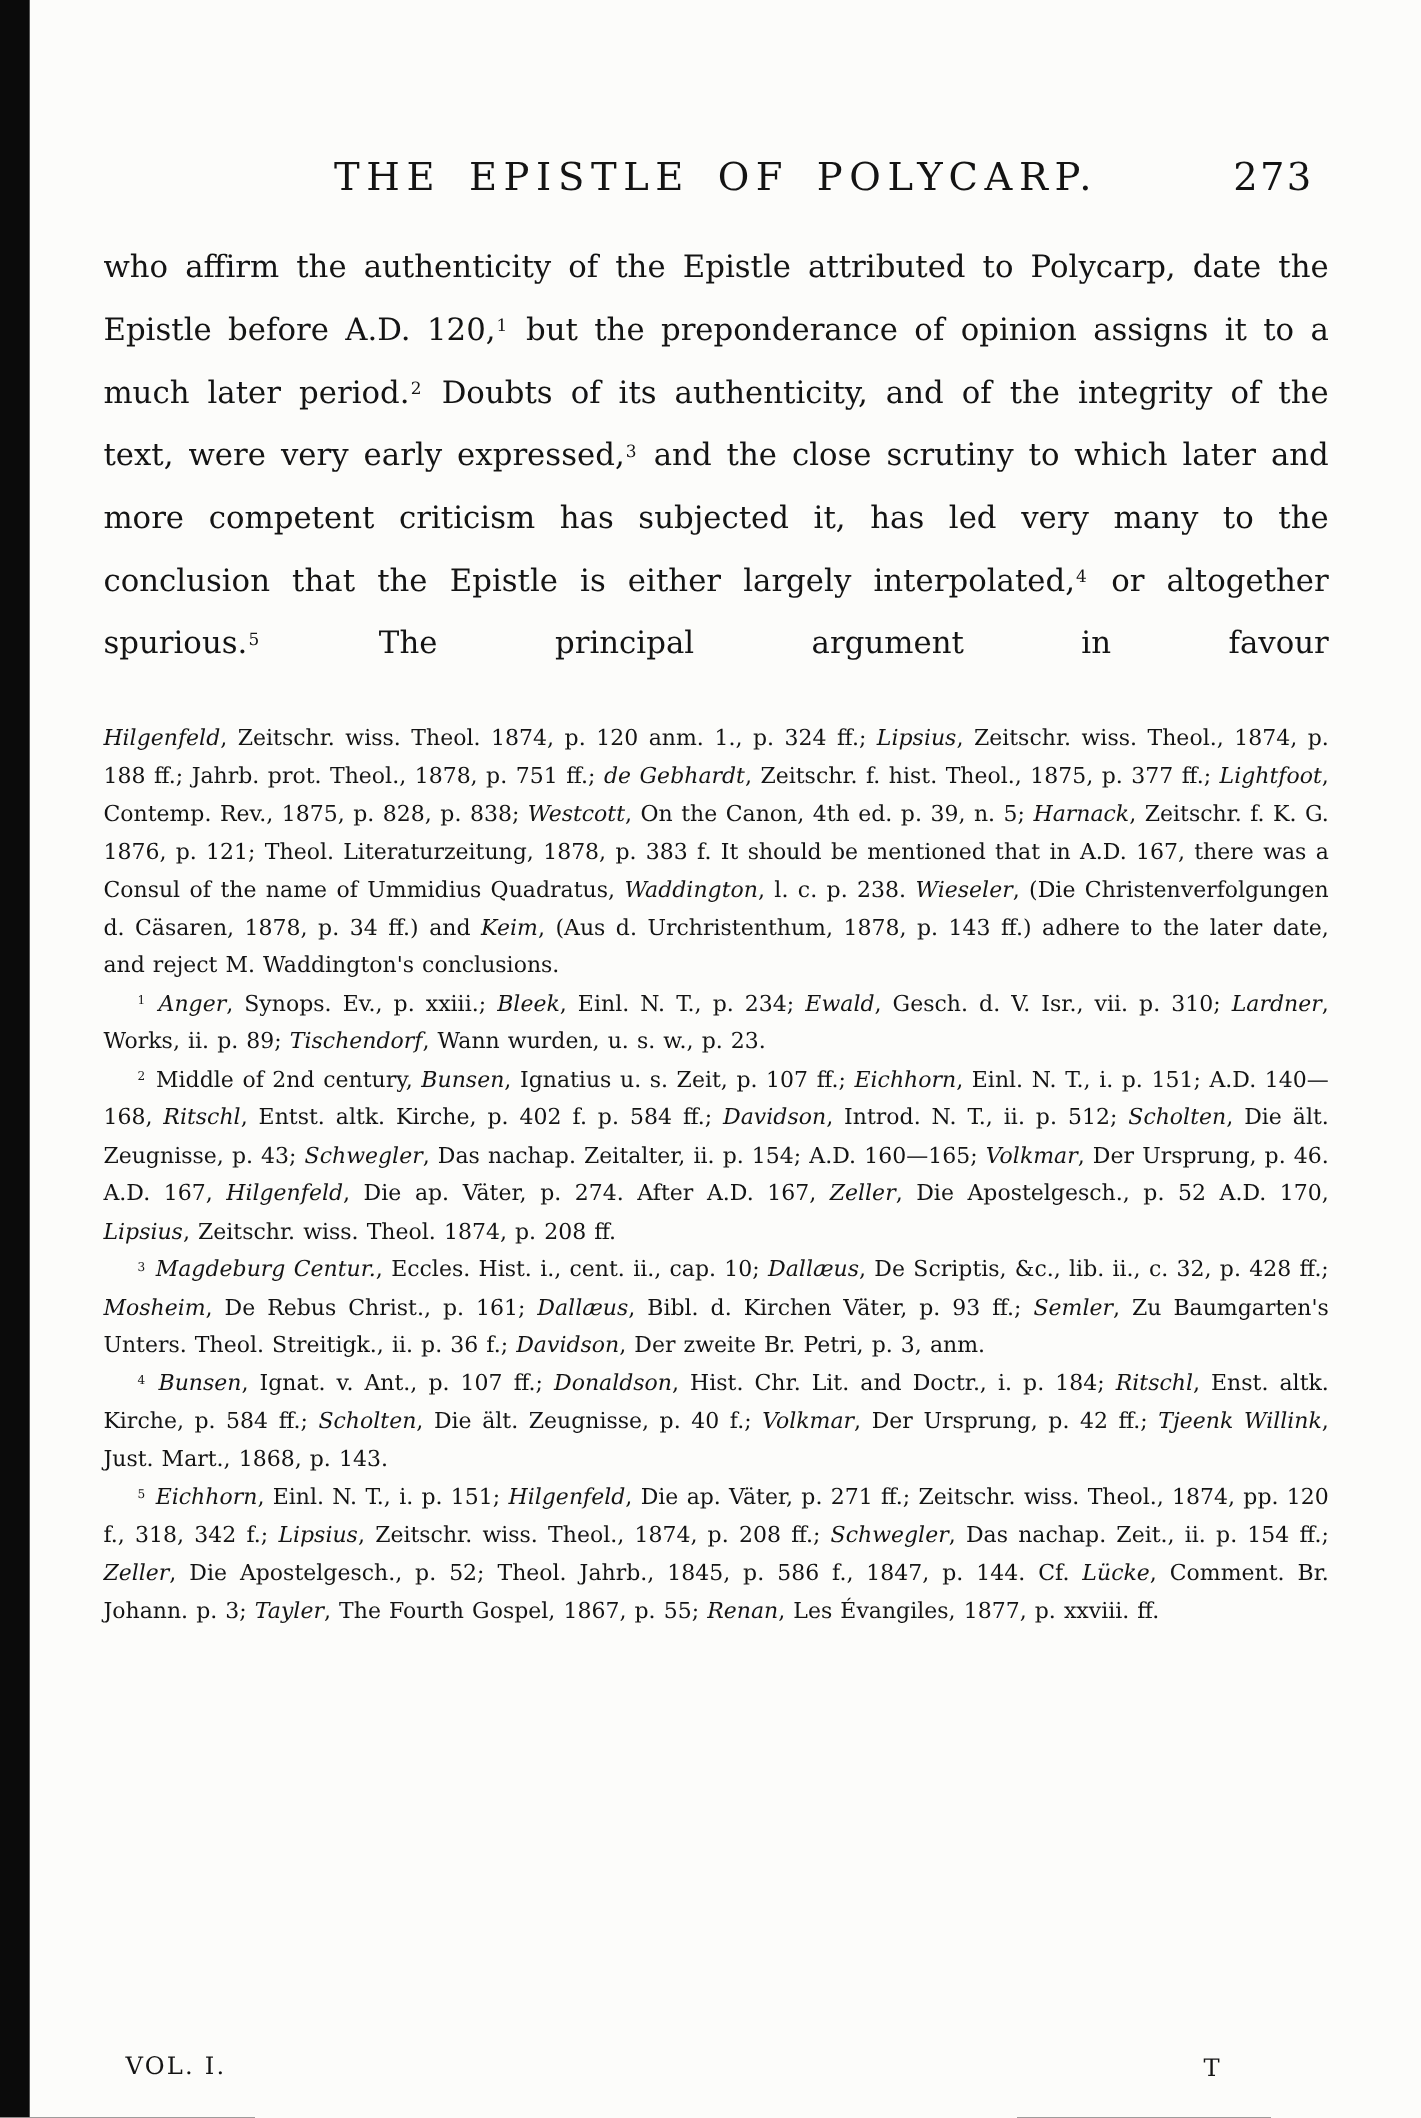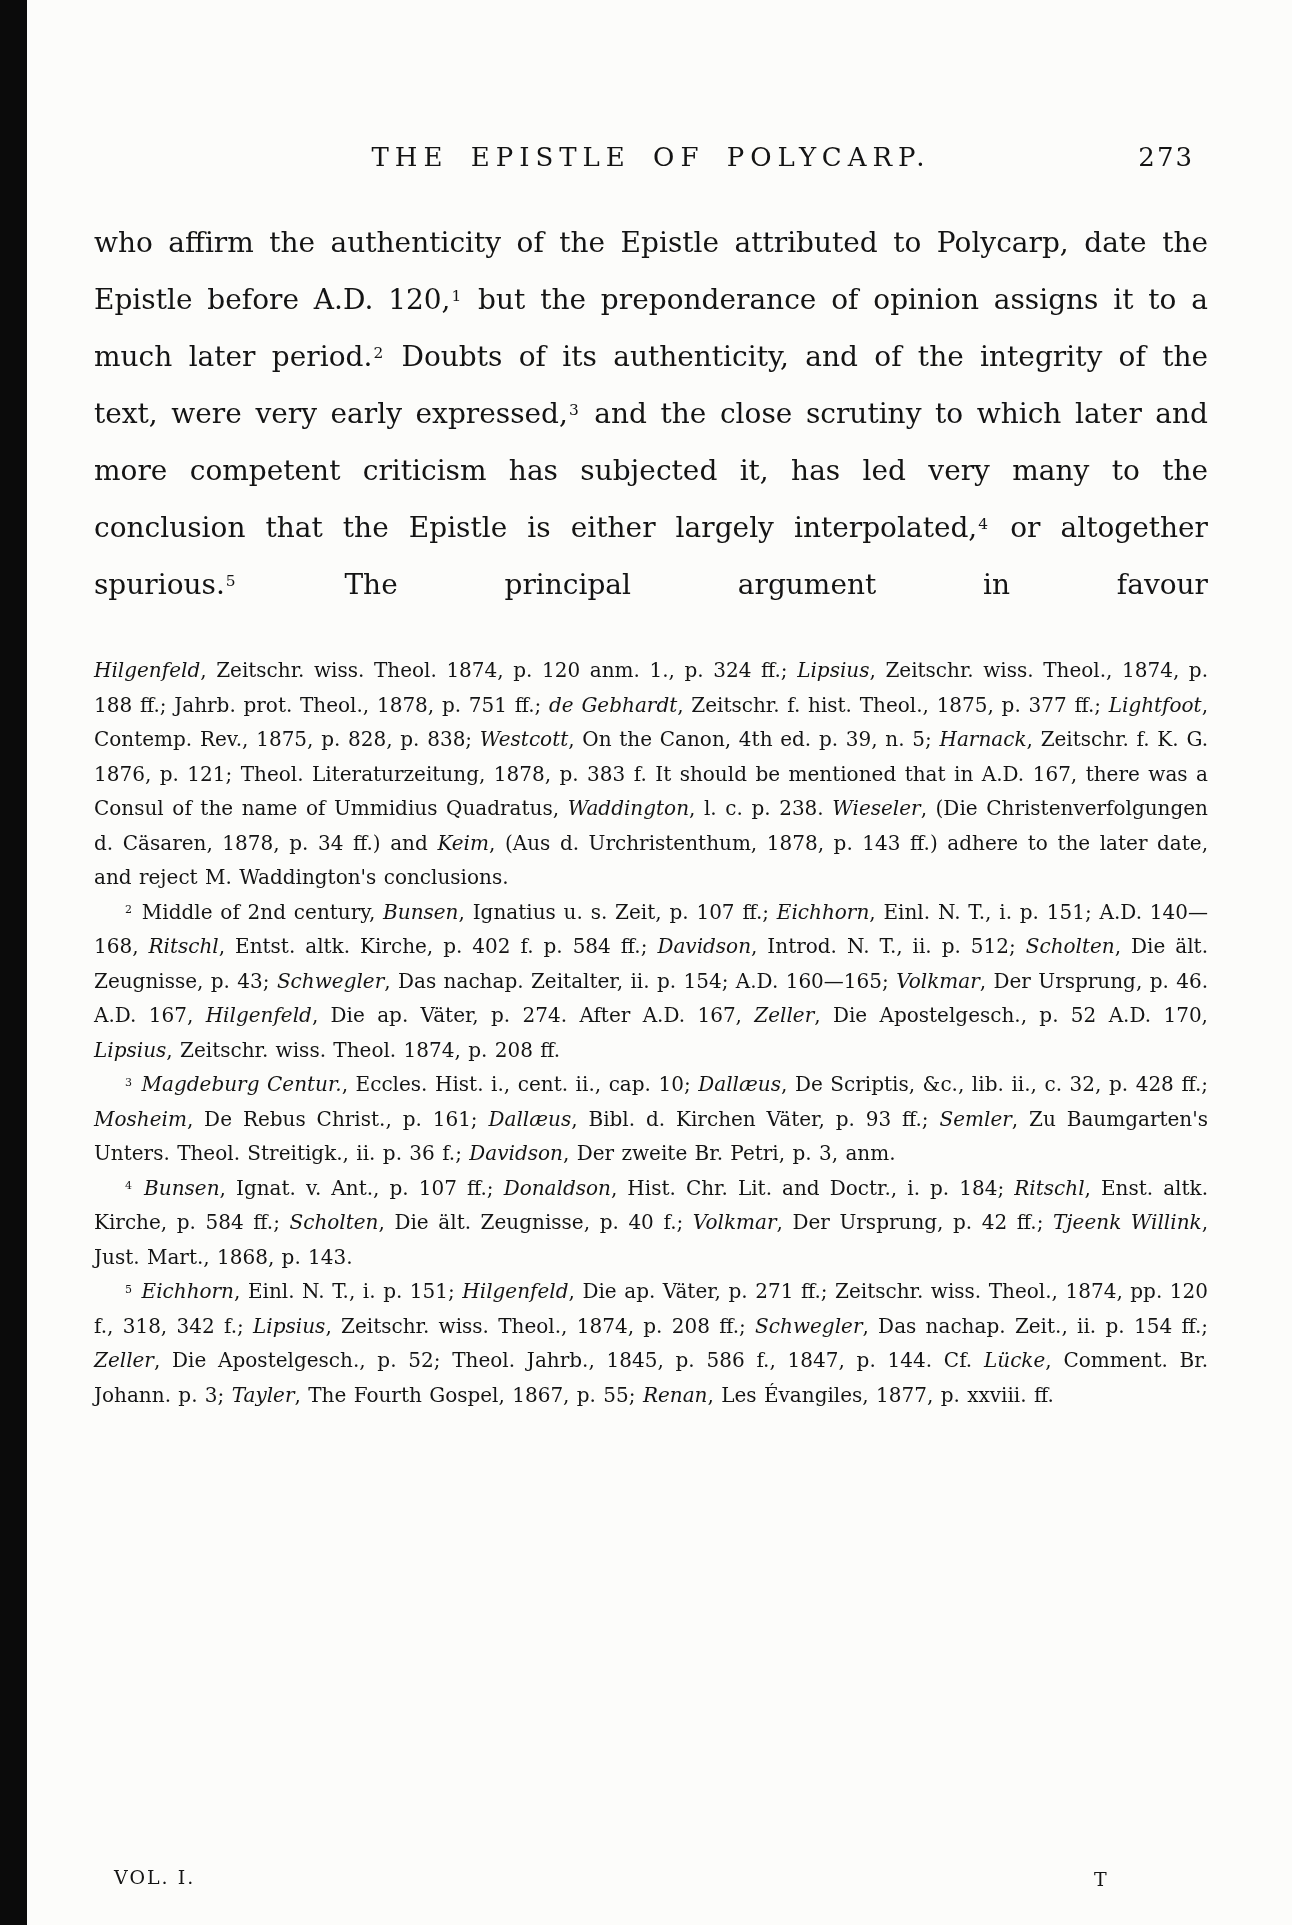--- a/index.html
+++ b/index.html
@@ -21,21 +21,21 @@
   }
   .content {
     position: absolute;
     left: 94px; top: 0;
     width: 1114px;
   }
   .running-header {
     margin-top: 142px;
     position: relative;
     height: 36px;
-    font-size: 26px;
+    font-size: 35px;
     text-align: center;
   }
   .running-title {
     letter-spacing: 6px;
     word-spacing: 8px;
   }
   .page-number {
     position: absolute;
     right: 14px; top: 0;
     letter-spacing: 2px;
@@ -61,21 +61,21 @@
     text-align: justify;
     word-spacing: 1px;
   }
   .footnotes p { margin: 0; }
   .footnotes p.noted { text-indent: 30px; }
   .page-footer {
     position: absolute;
     left: 94px; top: 1866px;
     width: 1114px;
     height: 34px;
-    font-size: 19px;
+    font-size: 22px;
   }
   .volume-label { margin-left: 20px; letter-spacing: 2px; }
   .signature-mark { position: absolute; left: 1000px; top: 2px; }
 </style>
 </head>
 <body>
 
 <div class="page">
   <div class="scan-gutter"></div>
 
@@ -83,20 +83,21 @@
 
     <div class="running-header">
       <span class="running-title">THE EPISTLE OF POLYCARP.</span>
       <span class="page-number">273</span>
     </div>
 
     <p class="body-text">who affirm the authenticity of the Epistle attributed to Polycarp, date the Epistle before A.D. 120,<sup>1</sup> but the preponderance of opinion assigns it to a much later period.<sup>2</sup> Doubts of its authenticity, and of the integrity of the text, were very early expressed,<sup>3</sup> and the close scrutiny to which later and more competent criticism has subjected it, has led very many to the conclusion that the Epistle is either largely interpolated,<sup>4</sup> or altogether spurious.<sup>5</sup> The principal argument in favour</p>
 
     <div class="footnotes">
       <p><i>Hilgenfeld</i>, Zeitschr. wiss. Theol. 1874, p. 120 anm. 1., p. 324 ff.; <i>Lipsius</i>, Zeitschr. wiss. Theol., 1874, p. 188 ff.; Jahrb. prot. Theol., 1878, p. 751 ff.; <i>de Gebhardt</i>, Zeitschr. f. hist. Theol., 1875, p. 377 ff.; <i>Lightfoot</i>, Contemp. Rev., 1875, p. 828, p. 838; <i>Westcott</i>, On the Canon, 4th ed. p. 39, n. 5; <i>Harnack</i>, Zeitschr. f. K. G. 1876, p. 121; Theol. Literaturzeitung, 1878, p. 383 f. It should be mentioned that in A.D. 167, there was a Consul of the name of Ummidius Quadratus, <i>Waddington</i>, l. c. p. 238. <i>Wieseler</i>, (Die Christenverfolgungen d. Cäsaren, 1878, p. 34 ff.) and <i>Keim</i>, (Aus d. Urchristenthum, 1878, p. 143 ff.) adhere to the later date, and reject M. Waddington's conclusions.</p>
+      <p class="noted"><sup>1</sup> <i>Anger</i>, Synops. Ev., p. xxiii.; <i>Bleek</i>, Einl. N. T., p. 234; <i>Ewald</i>, Gesch. d. V. Isr., vii. p. 310; <i>Lardner</i>, Works, ii. p. 89; <i>Tischendorf</i>, Wann wurden, u. s. w., p. 23.</p>
       <p class="noted"><sup>2</sup> Middle of 2nd century, <i>Bunsen</i>, Ignatius u. s. Zeit, p. 107 ff.; <i>Eichhorn</i>, Einl. N. T., i. p. 151; A.D. 140—168, <i>Ritschl</i>, Entst. altk. Kirche, p. 402 f. p. 584 ff.; <i>Davidson</i>, Introd. N. T., ii. p. 512; <i>Scholten</i>, Die ält. Zeugnisse, p. 43; <i>Schwegler</i>, Das nachap. Zeitalter, ii. p. 154; A.D. 160—165; <i>Volkmar</i>, Der Ursprung, p. 46. A.D. 167, <i>Hilgenfeld</i>, Die ap. Väter, p. 274. After A.D. 167, <i>Zeller</i>, Die Apostelgesch., p. 52 A.D. 170, <i>Lipsius</i>, Zeitschr. wiss. Theol. 1874, p. 208 ff.</p>
       <p class="noted"><sup>3</sup> <i>Magdeburg Centur.</i>, Eccles. Hist. i., cent. ii., cap. 10; <i>Dallæus</i>, De Scriptis, &amp;c., lib. ii., c. 32, p. 428 ff.; <i>Mosheim</i>, De Rebus Christ., p. 161; <i>Dallæus</i>, Bibl. d. Kirchen Väter, p. 93 ff.; <i>Semler</i>, Zu Baumgarten's Unters. Theol. Streitigk., ii. p. 36 f.; <i>Davidson</i>, Der zweite Br. Petri, p. 3, anm.</p>
       <p class="noted"><sup>4</sup> <i>Bunsen</i>, Ignat. v. Ant., p. 107 ff.; <i>Donaldson</i>, Hist. Chr. Lit. and Doctr., i. p. 184; <i>Ritschl</i>, Enst. altk. Kirche, p. 584 ff.; <i>Scholten</i>, Die ält. Zeugnisse, p. 40 f.; <i>Volkmar</i>, Der Ursprung, p. 42 ff.; <i>Tjeenk Willink</i>, Just. Mart., 1868, p. 143.</p>
       <p class="noted"><sup>5</sup> <i>Eichhorn</i>, Einl. N. T., i. p. 151; <i>Hilgenfeld</i>, Die ap. Väter, p. 271 ff.; Zeitschr. wiss. Theol., 1874, pp. 120 f., 318, 342 f.; <i>Lipsius</i>, Zeitschr. wiss. Theol., 1874, p. 208 ff.; <i>Schwegler</i>, Das nachap. Zeit., ii. p. 154 ff.; <i>Zeller</i>, Die Apostelgesch., p. 52; Theol. Jahrb., 1845, p. 586 f., 1847, p. 144. Cf. <i>Lücke</i>, Comment. Br. Johann. p. 3; <i>Tayler</i>, The Fourth Gospel, 1867, p. 55; <i>Renan</i>, Les Évangiles, 1877, p. xxviii. ff.</p>
     </div>
 
   </div>
 
   <div class="page-footer">
     <span class="volume-label">VOL. I.</span>

